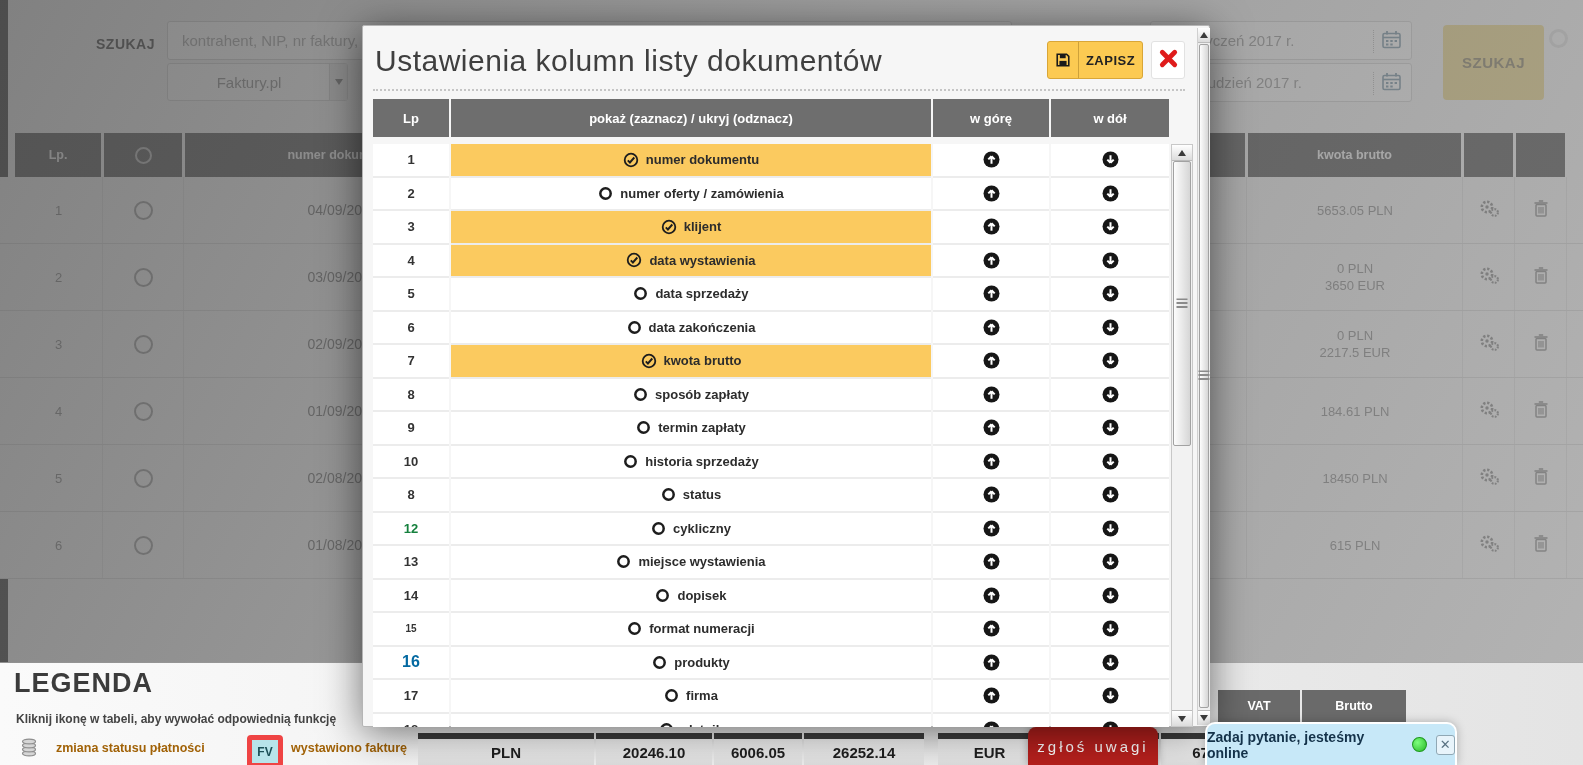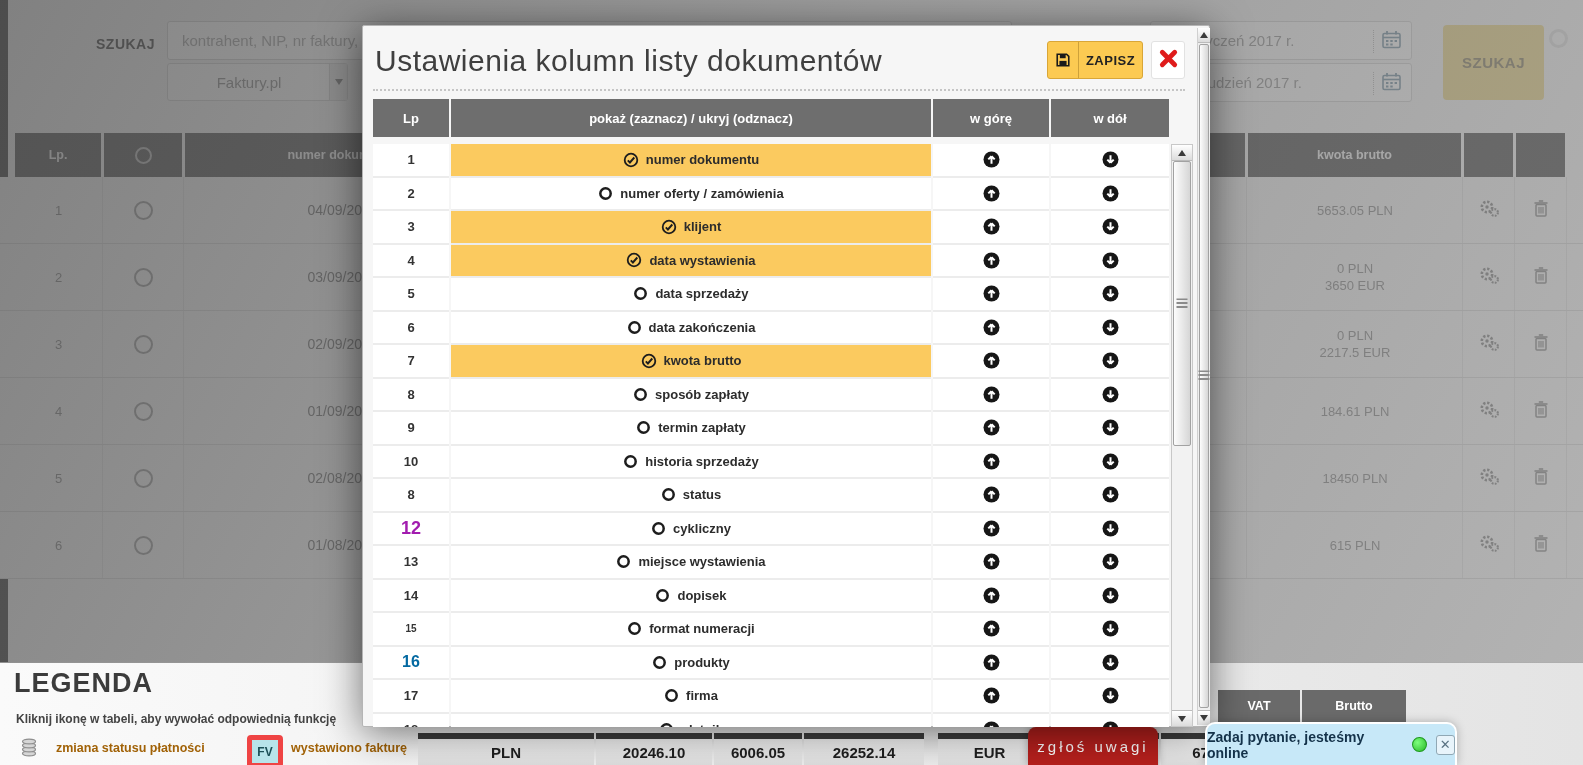--- a/index.html
+++ b/index.html
@@ -805,21 +805,21 @@
               <svg width="17" height="17" viewBox="0 0 17 17">
                 <circle cx="8.5" cy="8.5" r="8" fill="#161616"></circle>
                 <path d="M8.5 4.2v7.6M8.5 11.8l-3.2-3.2M8.5 11.8l3.2-3.2" stroke="#fff" stroke-width="2" fill="none"></path>
               </svg>
             </span>
           </div>
         </div>
 
         <div class="mrow">
           <div class="mcell w-lp">
-            <span style="font-size:18px;font-weight:600;color:#a21caf;">12</span>
+            <span style="font-size:13px;font-weight:600;color:#15803d;">12</span>
           </div>
           <div class="mcell w-main">
 
             <span class="ico">
               <svg width="15" height="15" viewBox="0 0 15 15">
                 <circle cx="7.5" cy="7.5" r="5.2" fill="none" stroke="#1d1d1d" stroke-width="2.5"></circle>
               </svg>
             </span>
             <span class="mlabel">cykliczny</span>
           </div>

